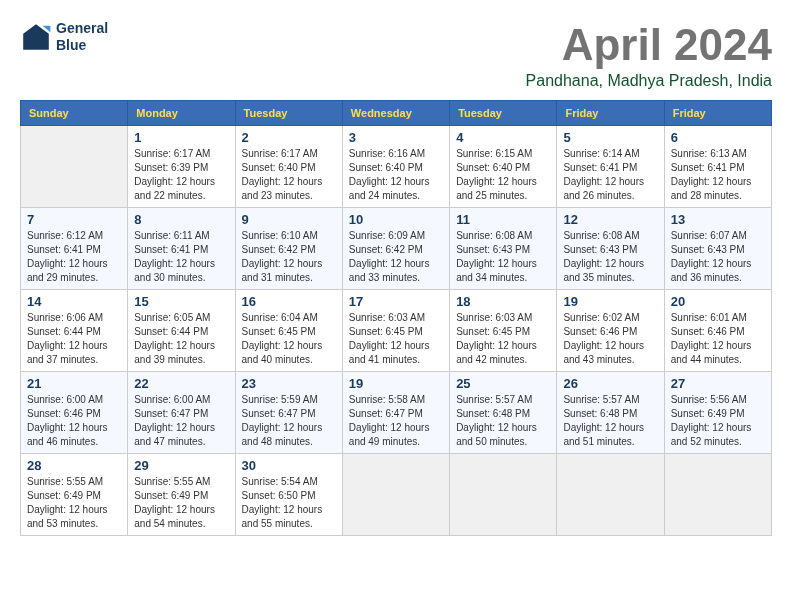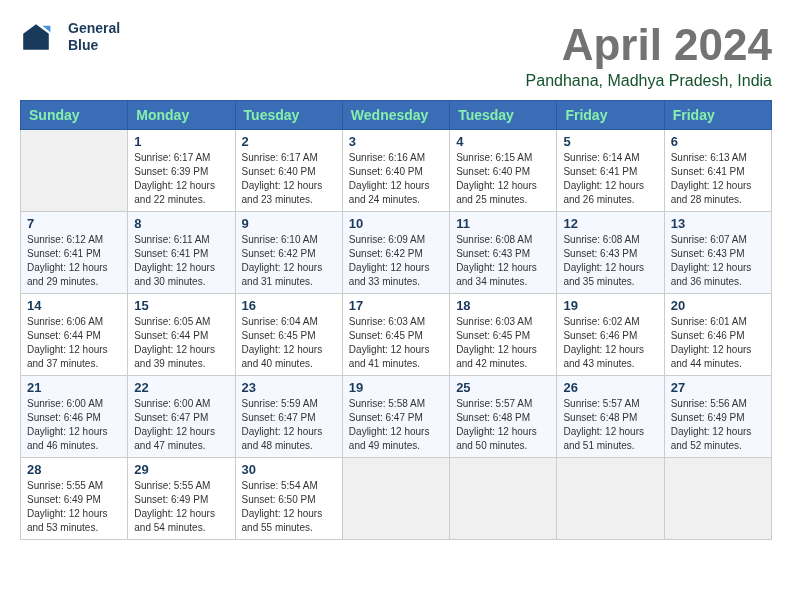--- a/index.html
+++ b/index.html
@@ -12,21 +12,21 @@
     }
     .header-section {
       display: flex;
       justify-content: space-between;
       align-items: flex-start;
       margin-bottom: 10px;
     }
     .logo {
       display: flex;
       align-items: center;
-      gap: 16px;
+      gap: 4px;
     }
     .logo-text {
       font-size: 14px;
       font-weight: bold;
       color: #1a3a5c;
       line-height: 1.2;
     }
     .logo-icon {
       width: 32px;
       height: 32px;
@@ -44,24 +44,24 @@
       color: #14532d;
       margin-top: 2px;
     }
     table {
       width: 100%;
       border-collapse: collapse;
       font-size: 11px;
     }
     thead th {
       background-color: #3a6db5;
-      color: #86efac;
+      color: #fde047;
       padding: 6px 8px;
       text-align: left;
-      font-size: 14px;
+      font-size: 11px;
       border: 1px solid #2a5a9f;
     }
     tbody td {
       border: 1px solid #ccc;
       vertical-align: top;
       padding: 4px 6px;
       height: 80px;
       width: 14.28%;
     }
     .day-number {

